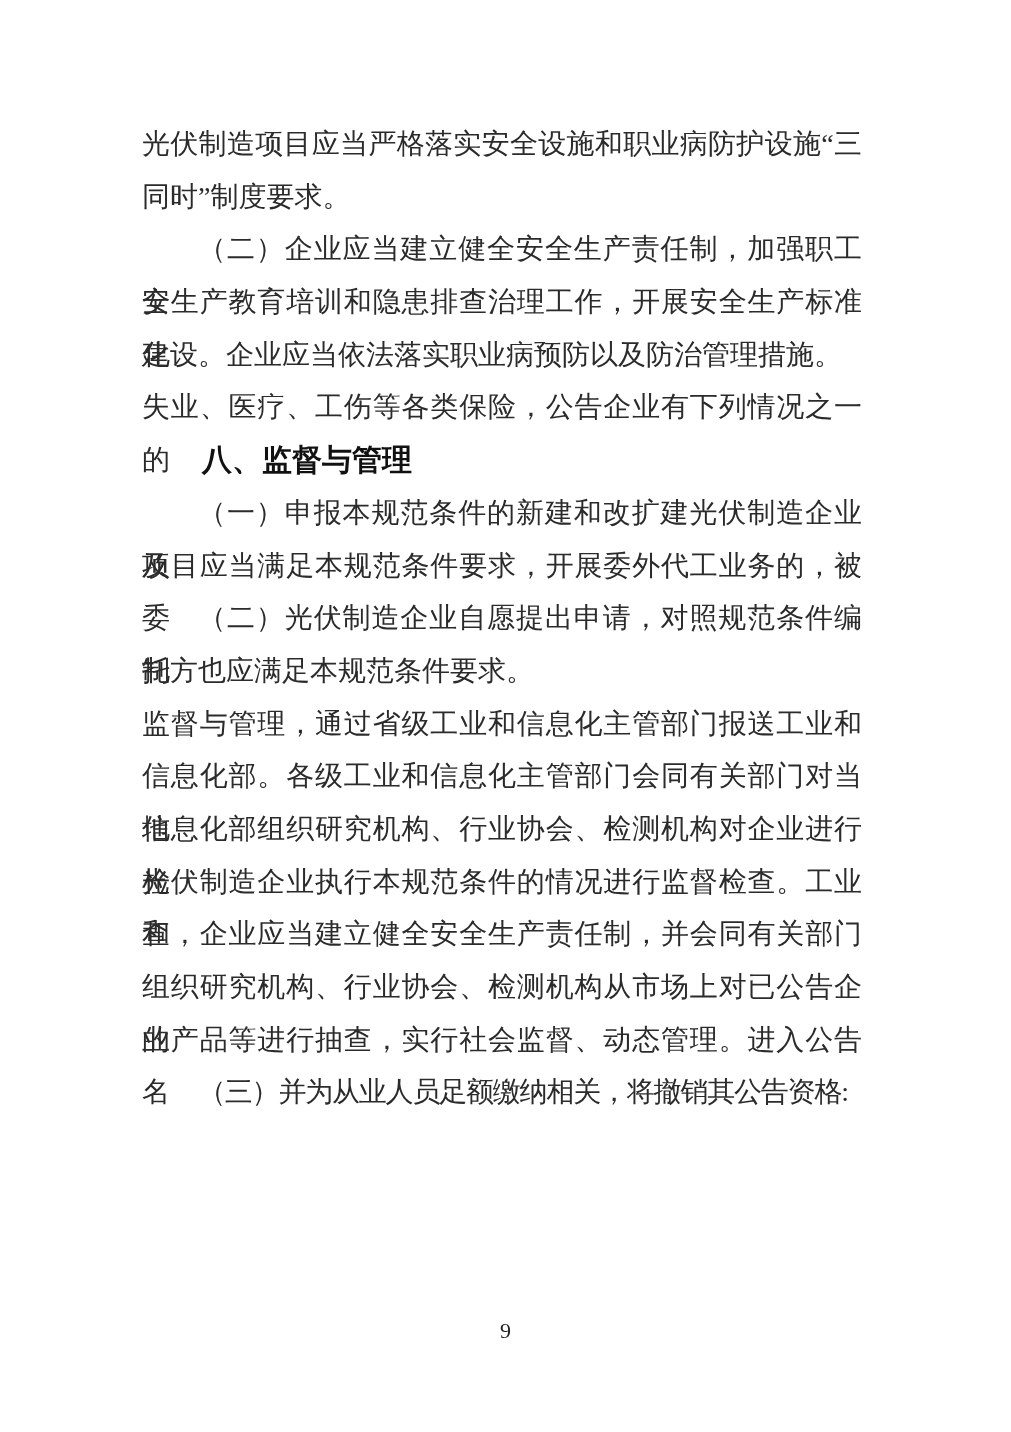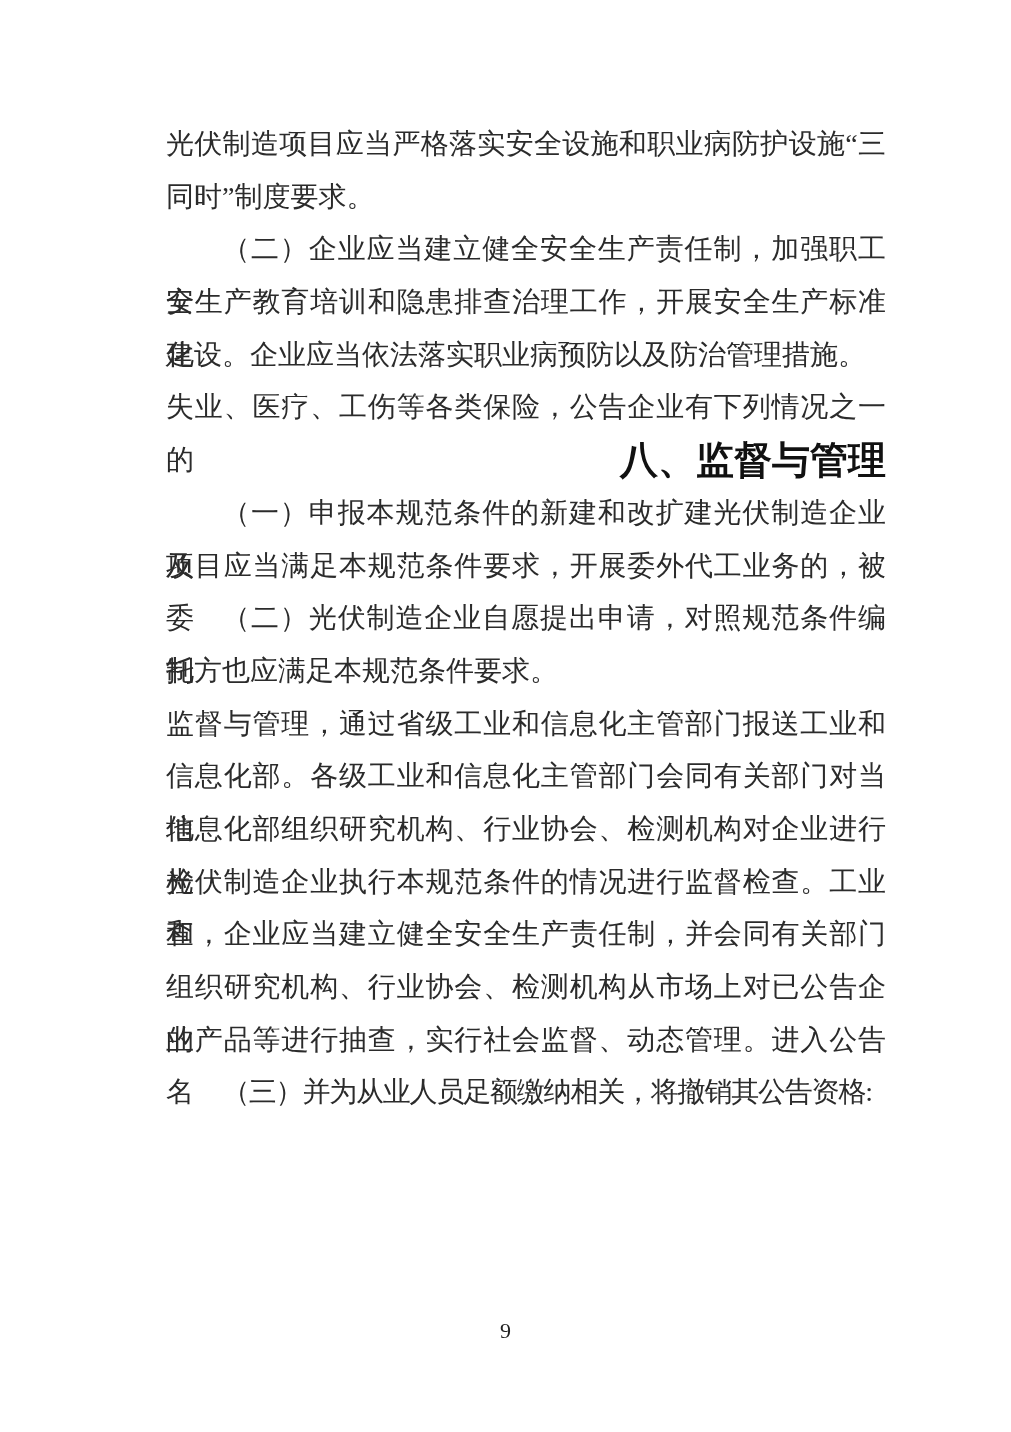--- a/index.html
+++ b/index.html
@@ -14,21 +14,20 @@
     background: #ffffff;
     overflow: hidden;
     font-family: "Liberation Serif", "DejaVu Serif", serif;
     color: #2b2b2b;
   }
   .text-block {
     position: absolute;
     left: 142px;
     top: 118px;
     width: 720px;
-    margin-left: 24px;
   }
   .line {
     font-size: 28px;
     line-height: 52.7px;
     height: 52.7px;
     white-space: normal;
     overflow: visible;
     text-align: left;
   }
   .line.justify {
@@ -39,22 +38,21 @@
   .line.indent {
     text-indent: 2em;
   }
   .line.compact {
     letter-spacing: -1.2px;
   }
   .line.heading {
     font-family: Liberation Sans, sans-serif;
     font-weight: 700;
     color: #111111;
-    font-size: 38px;
-    text-align: right;
+    font-size: 30px;
   }
   .page-number {
     position: absolute;
     left: 0;
     top: 1316px;
     width: 100%;
     text-align: center;
     font-size: 22px;
     line-height: 30px;
     color: #222222;

